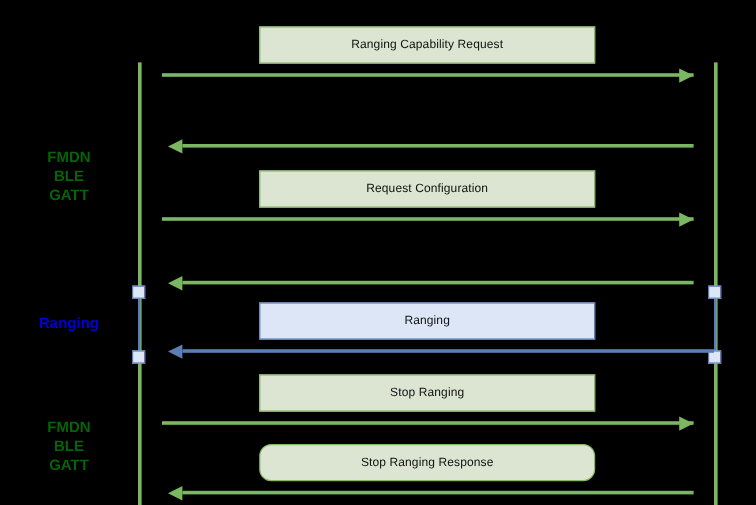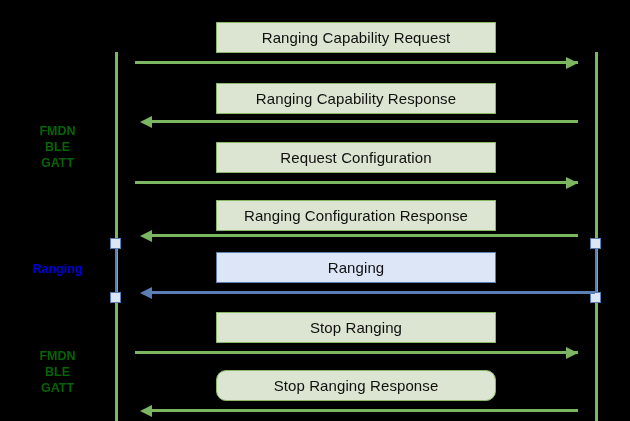--- a/index.html
+++ b/index.html
@@ -44,21 +44,21 @@
     position: absolute;
     left: 216px;
     width: 280px;
     height: 31px;
     box-sizing: border-box;
     border: 1px solid #88b766;
     background: #dbe5d1;
     display: flex;
     align-items: center;
     justify-content: center;
-    font-size: 15px;
+    font-size: 10px;
     color: #101010;
     letter-spacing: 0.1px;
   }
   .msg-box.blue {
     border-color: #5b7fb5;
     background: #dce6f7;
   }
 
   
   .arrow-line {
@@ -112,29 +112,27 @@
   <div class="phase-label blue" style="left:10px; top:261px; width:95px;">Ranging</div>
 
   <div class="phase-label green" style="left:10px; top:336px; width:95px;">FMDN
 BLE
 GATT</div>
 
   <div class="msg-box" style="top:22px;">Ranging Capability Request</div>
   <div class="arrow-line" style="left:135px; top:61px; width:443px;"></div>
   <div class="arrow-head right" style="left:566px; top:56.5px;"></div>
 
-  <div class="msg-box" style="top:83px;">Ranging Capability Response</div>
   <div class="arrow-line" style="left:152px; top:120px; width:426px;"></div>
   <div class="arrow-head left" style="left:140px; top:115.5px;"></div>
 
   <div class="msg-box" style="top:142px;">Request Configuration</div>
   <div class="arrow-line" style="left:135px; top:181px; width:443px;"></div>
   <div class="arrow-head right" style="left:566px; top:176.5px;"></div>
 
-  <div class="msg-box" style="top:200px;">Ranging Configuration Response</div>
   <div class="arrow-line" style="left:152px; top:234px; width:426px;"></div>
   <div class="arrow-head left" style="left:140px; top:229.5px;"></div>
 
   <div class="activation-bar" style="left:115px; top:249px; height:48px;"></div>
   <div class="activation-box" style="left:110px; top:238px;"></div>
   <div class="activation-box" style="left:110px; top:292px;"></div>
 
   <div class="activation-bar" style="left:595px; top:249px; height:48px;"></div>
   <div class="activation-box" style="left:590px; top:238px;"></div>
   <div class="activation-box" style="left:590px; top:292px;"></div>

